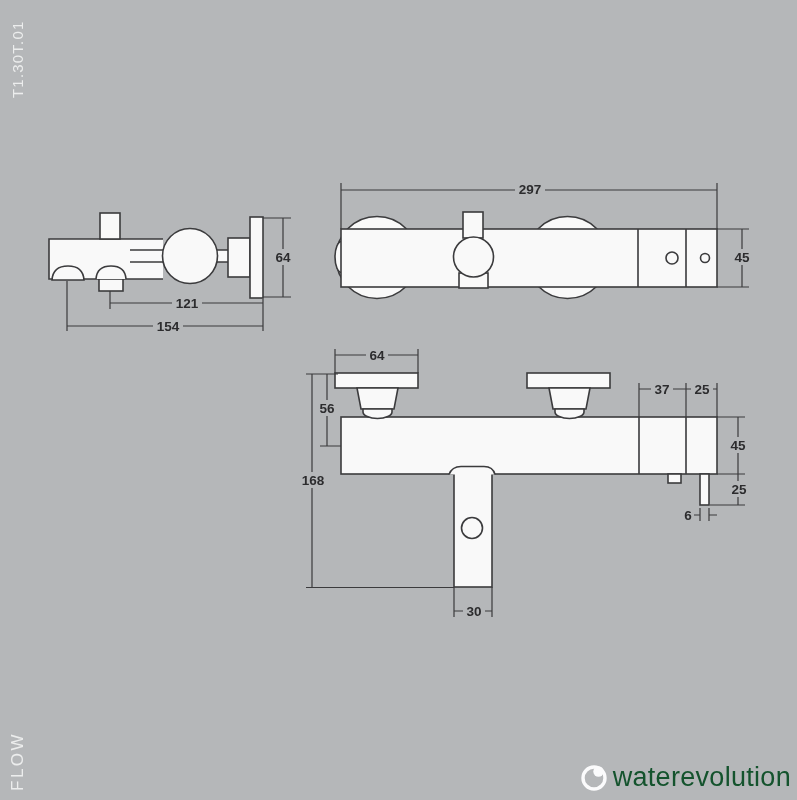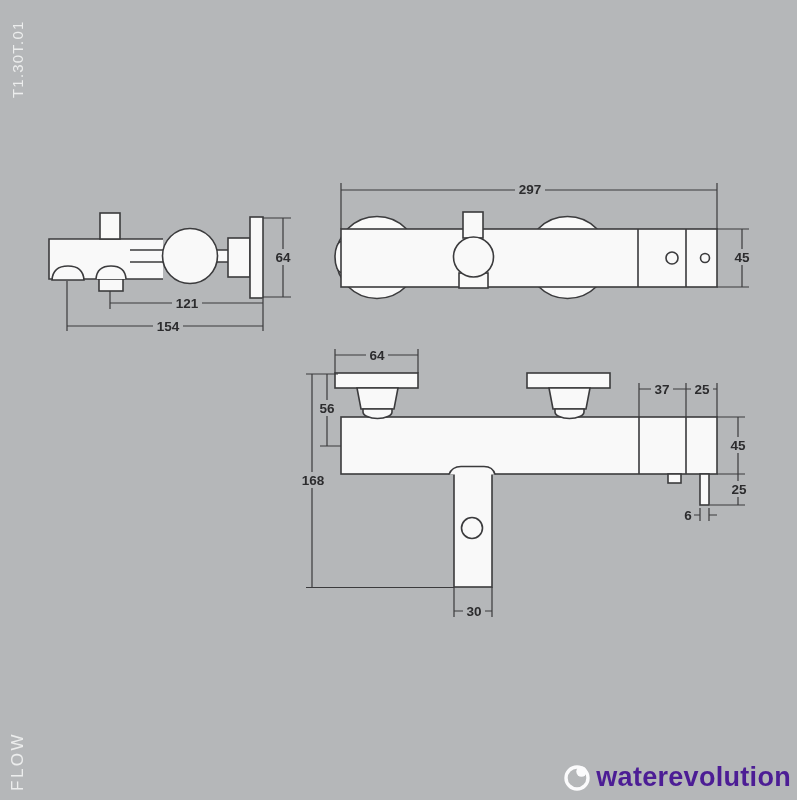--- a/index.html
+++ b/index.html
@@ -28,21 +28,21 @@
     color:#eceded;
   }
   .vlabel.code{left:9px;top:98px;font-size:15px;letter-spacing:1.2px;}
   .vlabel.series{left:8px;top:791px;font-size:17px;letter-spacing:2.5px;}
   
   .brand{
     position:absolute;right:6px;bottom:7px;
     display:flex;align-items:center;gap:3px;
   }
   .brand .word{
-    color:#4c1d95;font-size:27px;font-weight:700;letter-spacing:.3px;
+    color:#14532d;font-size:27px;font-weight:400;letter-spacing:.3px;
     line-height:1;
   }
 </style>
 </head>
 <body>
 
 <div class="stage">
 
   <div class="vlabel code">T1.30T.01</div>
 

